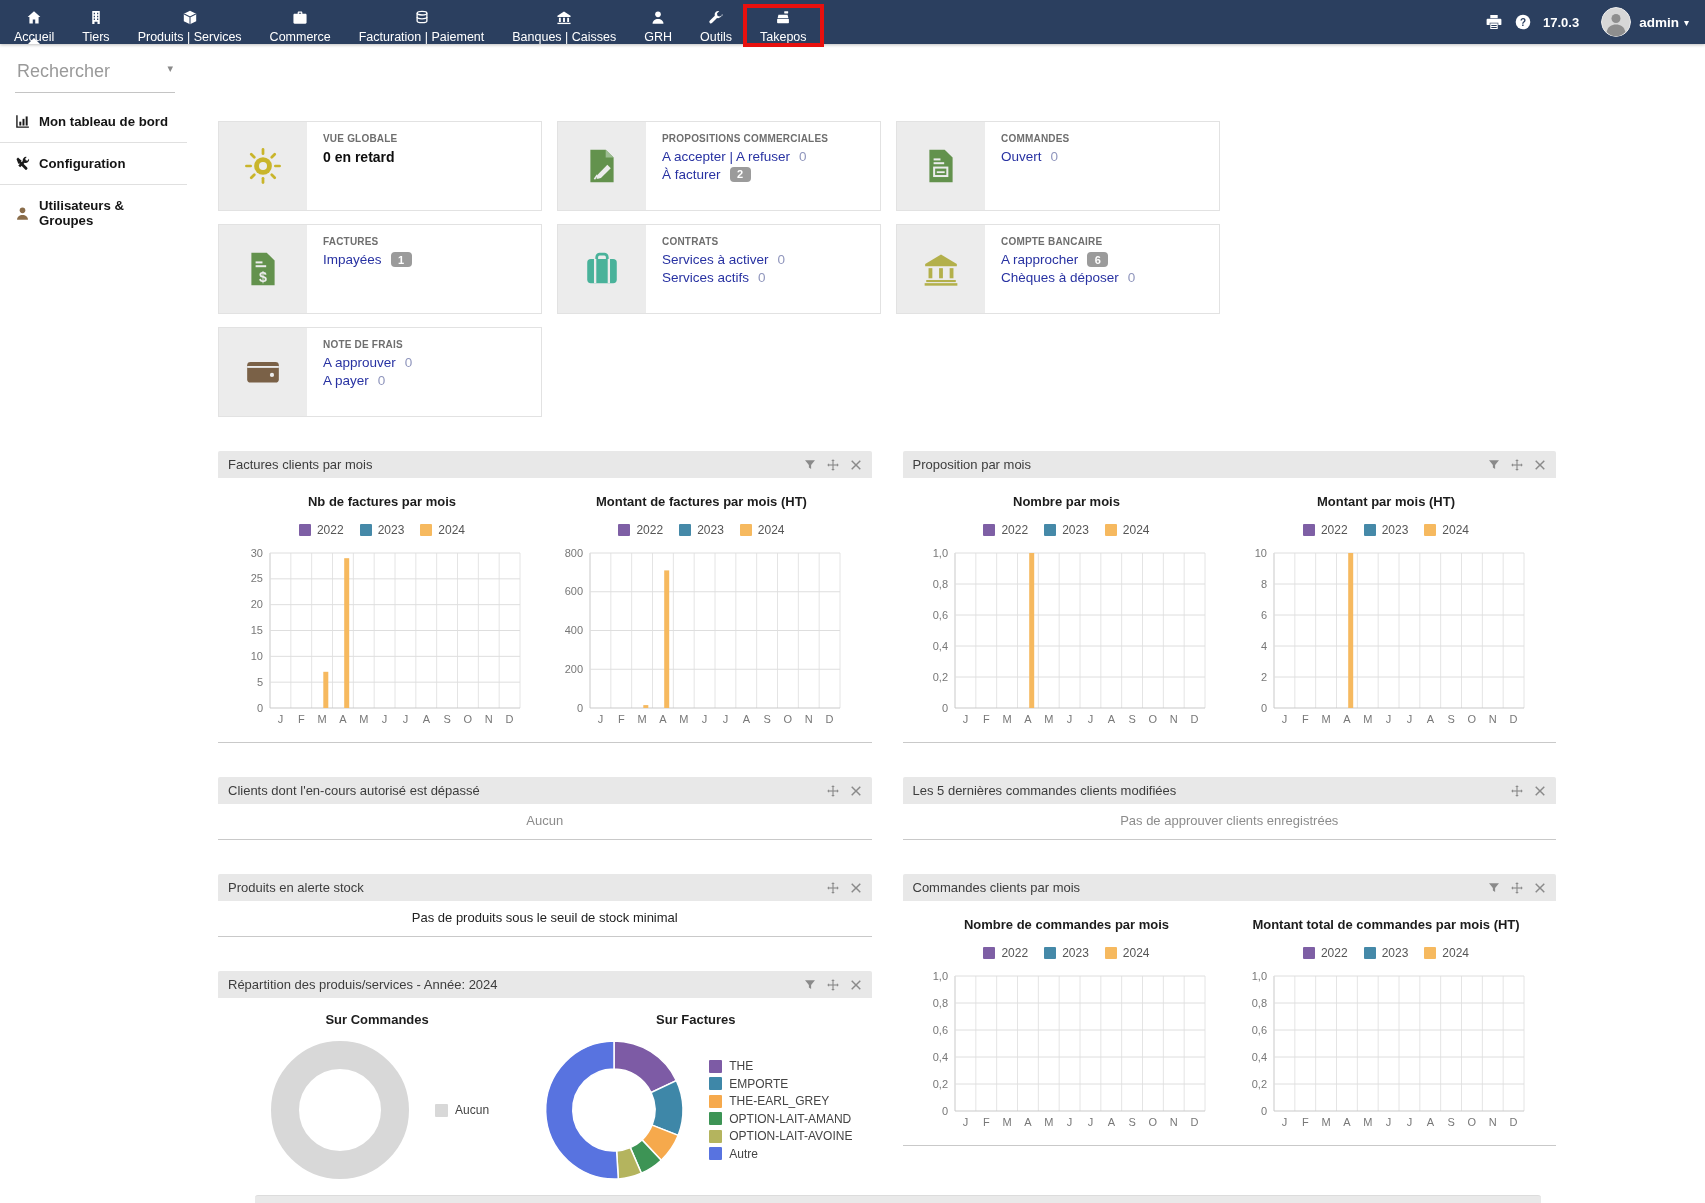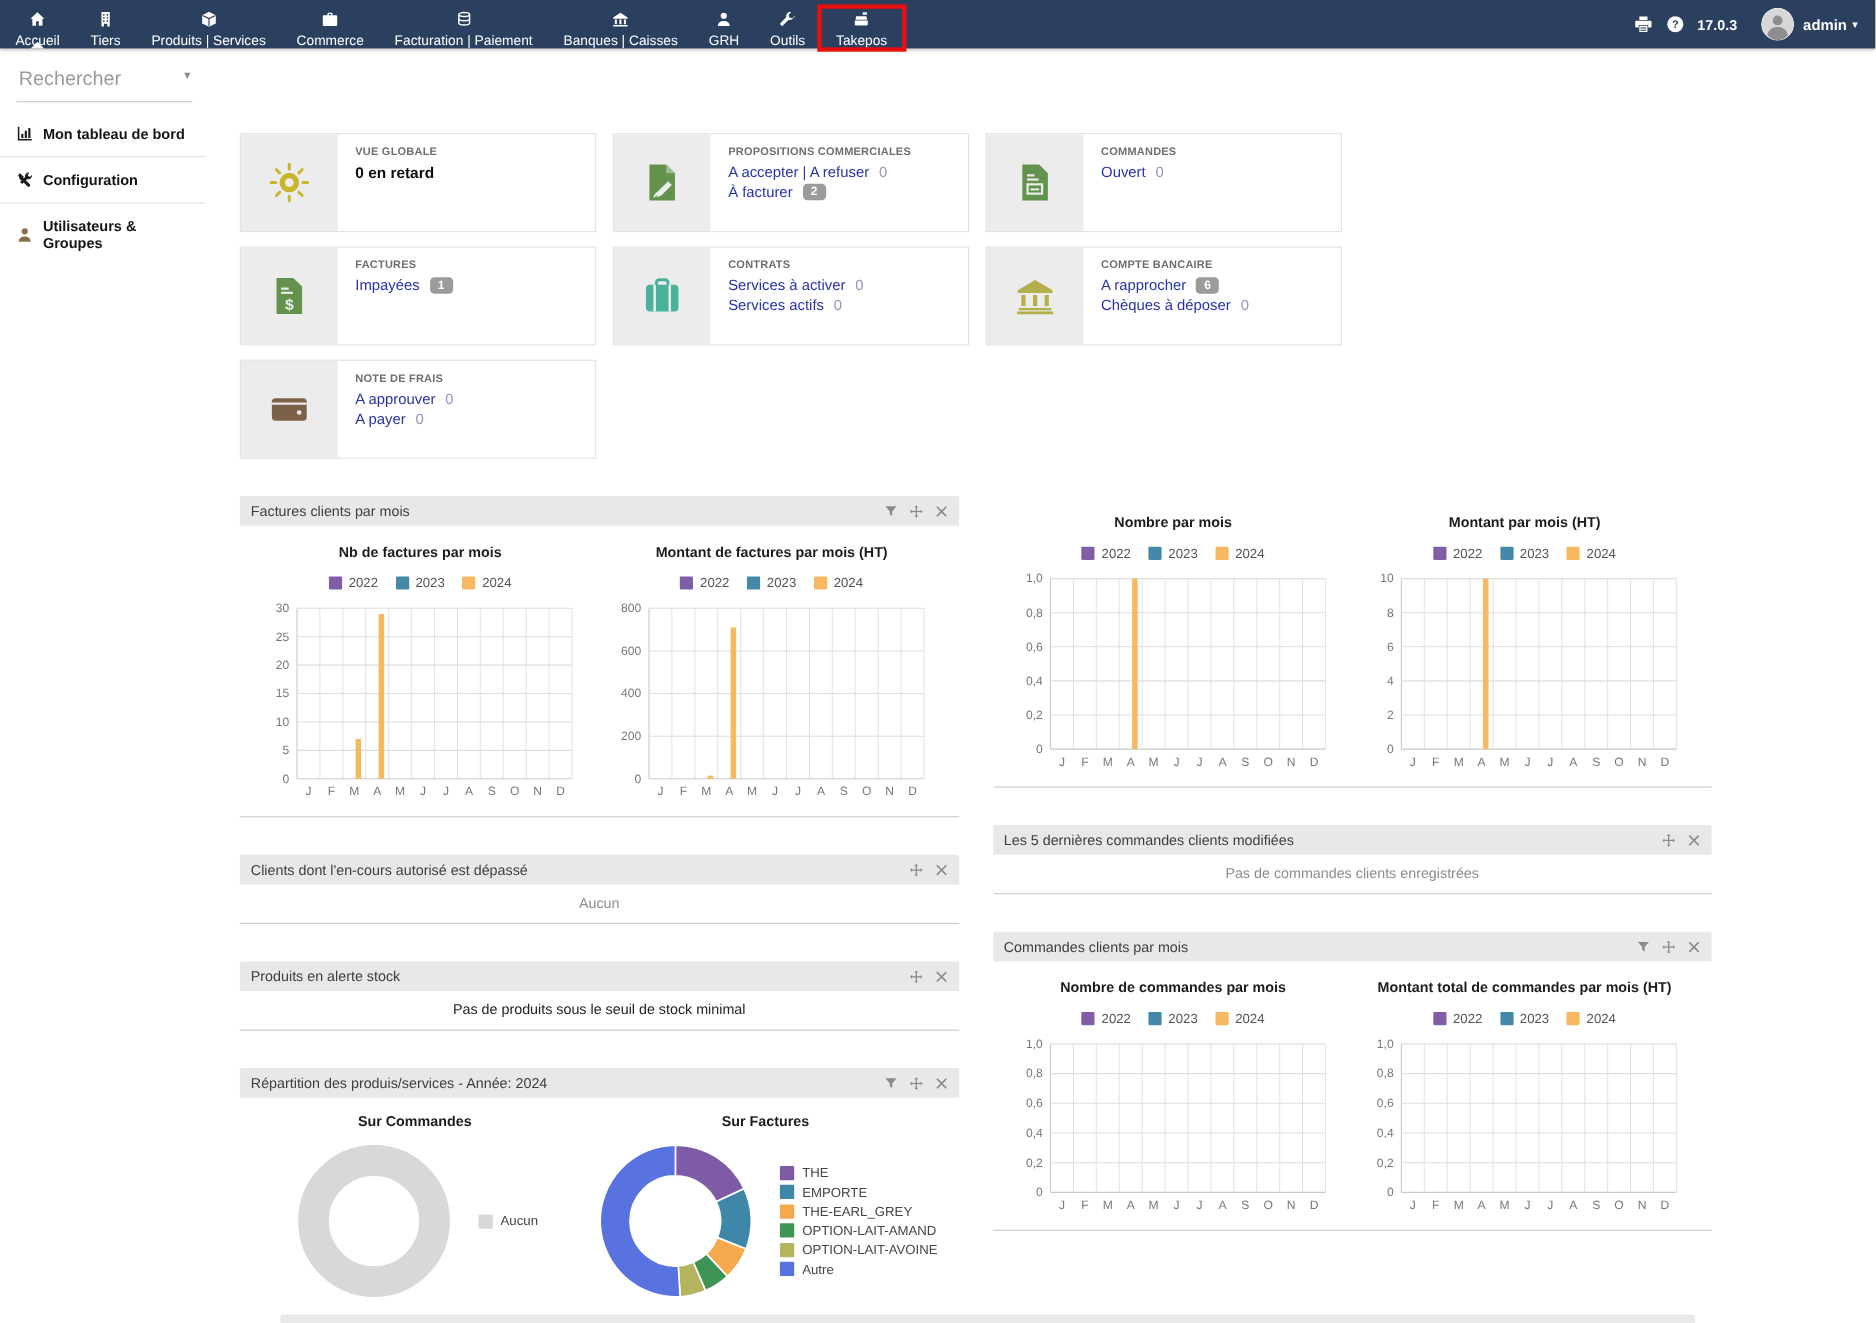--- a/index.html
+++ b/index.html
@@ -617,20 +617,42 @@
                   </ul>
                 </div>
               </div>
           </div>
         </section>
 
       </div>
 
       <div class="col" id="col-right">
         <section class="widget">
+          <header class="w-head">
+            <span class="w-title">Proposition par mois</span>
+            <span class="w-icons">
+                <span class="w-icon">
+                  <svg viewBox="0 0 14 14" fill="currentColor">
+                    <path d="M1.2 1.5h11.6L8.3 6.9v4.9L5.7 9.9V6.9z"></path>
+                  </svg>
+                </span>
+                <span class="w-icon">
+                  <svg viewBox="0 0 14 14" fill="currentColor">
+                    <path d="M7 .3 4.9 2.4h4.2zM7 13.7l2.1-2.1H4.9zM.3 7l2.1 2.1V4.9zM13.7 7l-2.1-2.1v4.2z"></path>
+                    <rect x="6.35" y="2.2" width="1.3" height="9.6"></rect>
+                    <rect x="2.2" y="6.35" width="9.6" height="1.3"></rect>
+                  </svg>
+                </span>
+                <span class="w-icon">
+                  <svg viewBox="0 0 14 14" fill="currentColor">
+                    <path d="M2.6 1.4 7 5.8l4.4-4.4 1.2 1.2L8.2 7l4.4 4.4-1.2 1.2L7 8.2l-4.4 4.4-1.2-1.2L5.8 7 1.4 2.6z"></path>
+                  </svg>
+                </span>
+              </span>
+          </header>
           <div class="w-body charts-row">
             <div class="chart-block">
                 <div class="c-title">Nombre par mois</div>
                 <div class="c-legend">
                   <span class="c-leg-item"><span class="c-swatch" style="background:#7e5fa5"></span>2022</span>
                   <span class="c-leg-item"><span class="c-swatch" style="background:#4589a8"></span>2023</span>
                   <span class="c-leg-item"><span class="c-swatch" style="background:#f6b95f"></span>2024</span>
                 </div>
                 <svg width="298" height="181" viewBox="0 0 298 181">
                   <line x1="38" y1="6" x2="38" y2="161" stroke="#c9c9c9"></line>
@@ -736,21 +758,21 @@
                   </svg>
                 </span>
                 <span class="w-icon">
                   <svg viewBox="0 0 14 14" fill="currentColor">
                     <path d="M2.6 1.4 7 5.8l4.4-4.4 1.2 1.2L8.2 7l4.4 4.4-1.2 1.2L7 8.2l-4.4 4.4-1.2-1.2L5.8 7 1.4 2.6z"></path>
                   </svg>
                 </span>
               </span>
           </header>
           <div class="w-body empty-row">
-            <span class="empty-text muted">Pas de commandes clients enregistrées</span>
+            <span class="empty-text muted">Pas de approuver clients enregistrées</span>
           </div>
         </section>
 
         <section class="widget">
           <header class="w-head">
             <span class="w-title">Commandes clients par mois</span>
             <span class="w-icons">
                 <span class="w-icon">
                   <svg viewBox="0 0 14 14" fill="currentColor">
                     <path d="M1.2 1.5h11.6L8.3 6.9v4.9L5.7 9.9V6.9z"></path>

